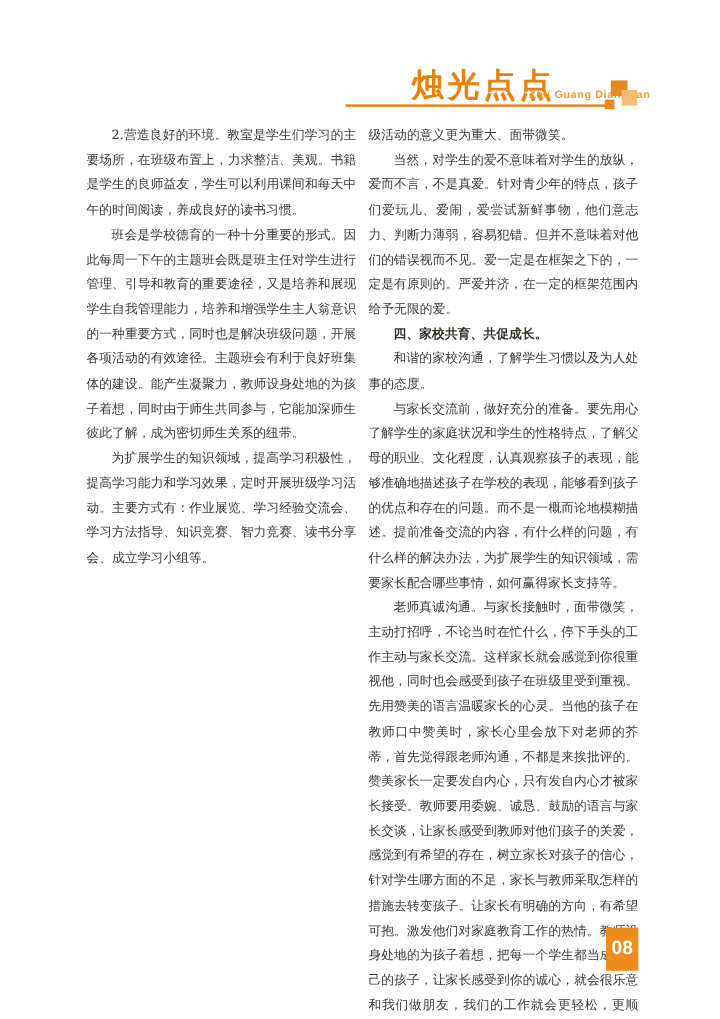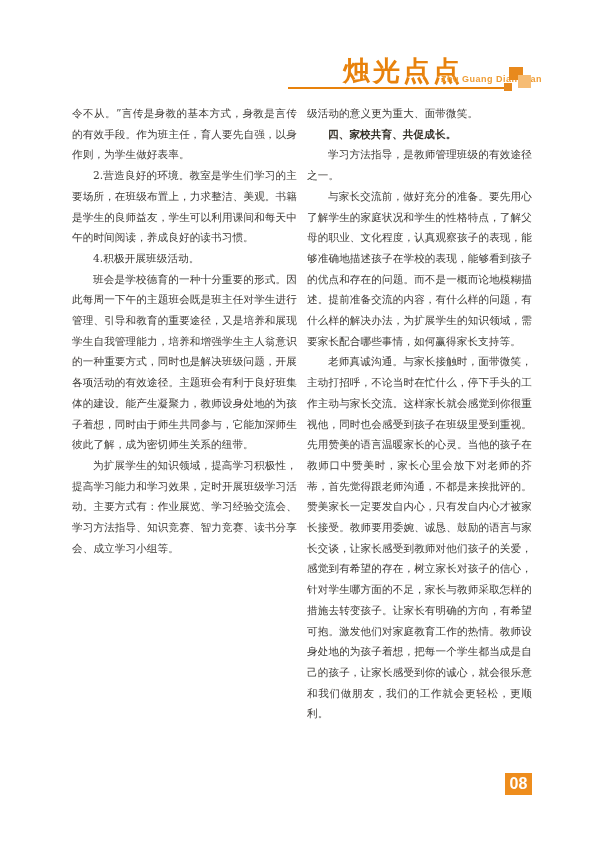--- a/index.html
+++ b/index.html
@@ -52,21 +52,21 @@
     text-align: justify;
     color: #3d3a36;
     letter-spacing: 0.1px;
   }
   .para.indent { text-indent: 21px; }
   .para.bold { font-weight: bold; color: #343129; }
 
   
   .page-number {
     position: absolute; left: 505px; top: 773px;
-    width: 27px; height: 22px;
+    width: 27px; height: 36px;
     background: #ee8d1d;
     color: #ffffff;
     font-family: "Liberation Sans", sans-serif;
     font-size: 16px; font-weight: bold;
     display: flex; align-items: center; justify-content: center;
   }
 </style>
 </head>
 <body>
 
@@ -75,29 +75,28 @@
   <div class="masthead-line"></div>
   <div class="masthead-title">烛光点点</div>
   <div class="masthead-pinyin">Zhu Guang Dian Dian</div>
   <div class="deco-squares">
     <div class="sq sq1"></div>
     <div class="sq sq2"></div>
     <div class="sq sq3"></div>
   </div>
 
   <div class="col col-left">
-      <p class="para">令不从。”言传是身教的基本方式，身教是言传的有效手段。作为班主任，育人要先自强，以身作则，为学生做好表率。</p>
       <p class="para indent">2.营造良好的环境。教室是学生们学习的主要场所，在班级布置上，力求整洁、美观。书籍是学生的良师益友，学生可以利用课间和每天中午的时间阅读，养成良好的读书习惯。</p>
-      <p class="para indent">4.积极开展班级活动。</p>
       <p class="para indent">班会是学校德育的一种十分重要的形式。因此每周一下午的主题班会既是班主任对学生进行管理、引导和教育的重要途径，又是培养和展现学生自我管理能力，培养和增强学生主人翁意识的一种重要方式，同时也是解决班级问题，开展各项活动的有效途径。主题班会有利于良好班集体的建设。能产生凝聚力，教师设身处地的为孩子着想，同时由于师生共同参与，它能加深师生彼此了解，成为密切师生关系的纽带。</p>
       <p class="para indent">为扩展学生的知识领域，提高学习积极性，提高学习能力和学习效果，定时开展班级学习活动。主要方式有：作业展览、学习经验交流会、学习方法指导、知识竞赛、智力竞赛、读书分享会、成立学习小组等。</p>
     </div>
   <div class="col col-right">
       <p class="para">级活动的意义更为重大、面带微笑。</p>
+      <p class="para indent">当然，对学生的爱不意味着对学生的放纵，爱而不言，不是真爱。针对青少年的特点，孩子们爱玩儿、爱闹，爱尝试新鲜事物，他们意志力、判断力薄弱，容易犯错。但并不意味着对他们的错误视而不见。爱一定是在框架之下的，一定是有原则的。严爱并济，在一定的框架范围内给予无限的爱。</p>
       <p class="para indent bold">四、家校共育、共促成长。</p>
-      <p class="para indent">学习方法指导，是教师管理班级的有效途径之一。</p>
+      <p class="para indent">和谐的家校沟通，了解学生习惯以及为人处事的态度。</p>
       <p class="para indent">与家长交流前，做好充分的准备。要先用心了解学生的家庭状况和学生的性格特点，了解父母的职业、文化程度，认真观察孩子的表现，能够准确地描述孩子在学校的表现，能够看到孩子的优点和存在的问题。而不是一概而论地模糊描述。提前准备交流的内容，有什么样的问题，有什么样的解决办法，为扩展学生的知识领域，需要家长配合哪些事情，如何赢得家长支持等。</p>
       <p class="para indent">老师真诚沟通。与家长接触时，面带微笑，主动打招呼，不论当时在忙什么，停下手头的工作主动与家长交流。这样家长就会感觉到你很重视他，同时也会感受到孩子在班级里受到重视。先用赞美的语言温暖家长的心灵。当他的孩子在教师口中赞美时，家长心里会放下对老师的芥蒂，首先觉得跟老师沟通，不都是来挨批评的。赞美家长一定要发自内心，只有发自内心才被家长接受。教师要用委婉、诚恳、鼓励的语言与家长交谈，让家长感受到教师对他们孩子的关爱，感觉到有希望的存在，树立家长对孩子的信心，针对学生哪方面的不足，家长与教师采取怎样的措施去转变孩子。让家长有明确的方向，有希望可抱。激发他们对家庭教育工作的热情。教师设身处地的为孩子着想，把每一个学生都当成是自己的孩子，让家长感受到你的诚心，就会很乐意和我们做朋友，我们的工作就会更轻松，更顺利。</p>
     </div>
 
   <div class="page-number">08</div>
 
 </div>
 
 </body></html>

